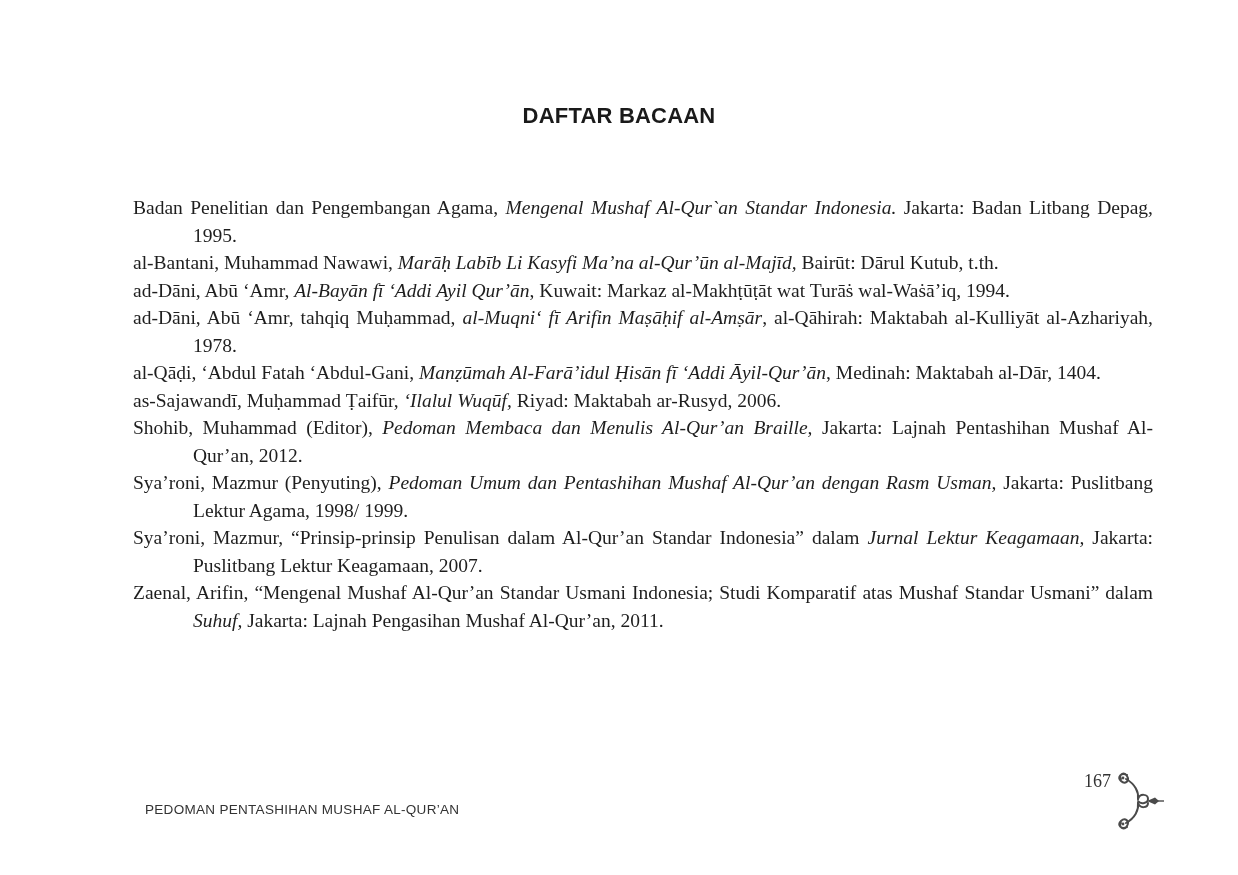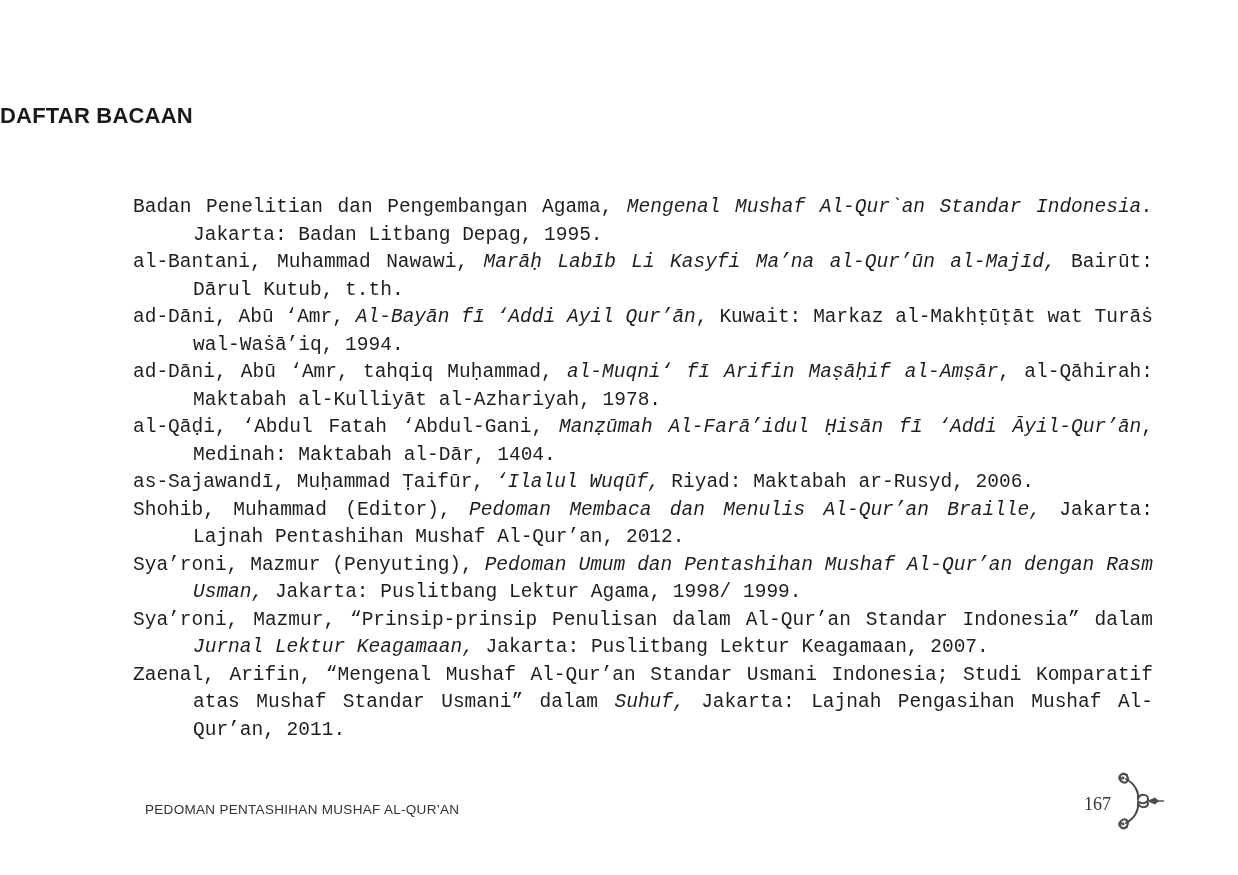--- a/index.html
+++ b/index.html
@@ -13,33 +13,33 @@
     height: 875px;
     background: #ffffff;
     overflow: hidden;
     color: #1e1e1e;
   }
   .page-title {
     position: absolute;
     top: 88px;
     left: 0;
     right: 0;
-    text-align: left;
+    text-align: center;
     font-family: "Liberation Sans", sans-serif;
     font-weight: bold;
     font-size: 22px;
     letter-spacing: 0.2px;
     color: #1a1a1a;
   }
   .bibliography {
     position: absolute;
     top: 194px;
     left: 133px;
     width: 1020px;
-    font-family: Liberation Mono, monospace;
+    font-family: Liberation Serif, serif;
     font-size: 19.5px;
     line-height: 27.5px;
     color: #1e1e1e;
   }
   .entry {
     margin: 0;
     text-align: justify;
     padding-left: 60px;
     text-indent: -60px;
   }
@@ -54,21 +54,20 @@
     font-size: 13.5px;
     letter-spacing: 0.3px;
     color: #333333;
     margin-left: 12px;
   }
   .footer-page {
     position: absolute;
     left: 1084px;
     top: 768px;
     display: flex;
-    align-items: center;
     gap: 3px;
   }
   .page-number {
     font-family: "Liberation Serif", "DejaVu Serif", serif;
     font-size: 18px;
     color: #333333;
     position: relative;
     top: 3px;
   }
   .ornament svg { display: block; }

